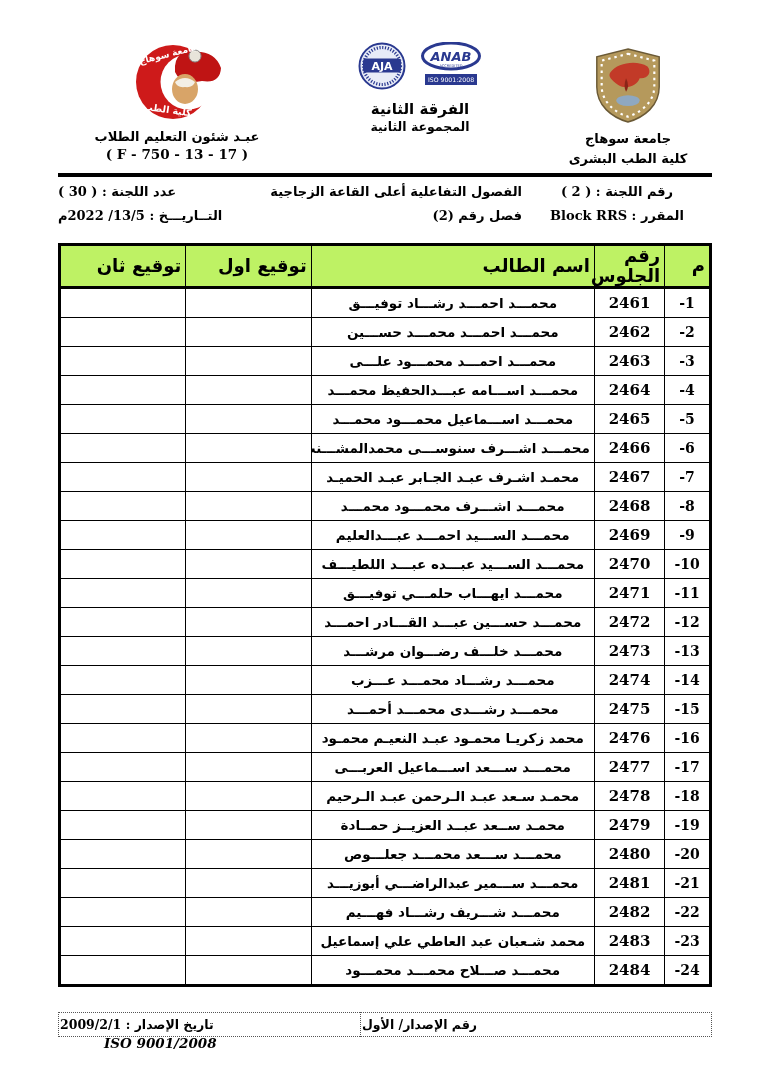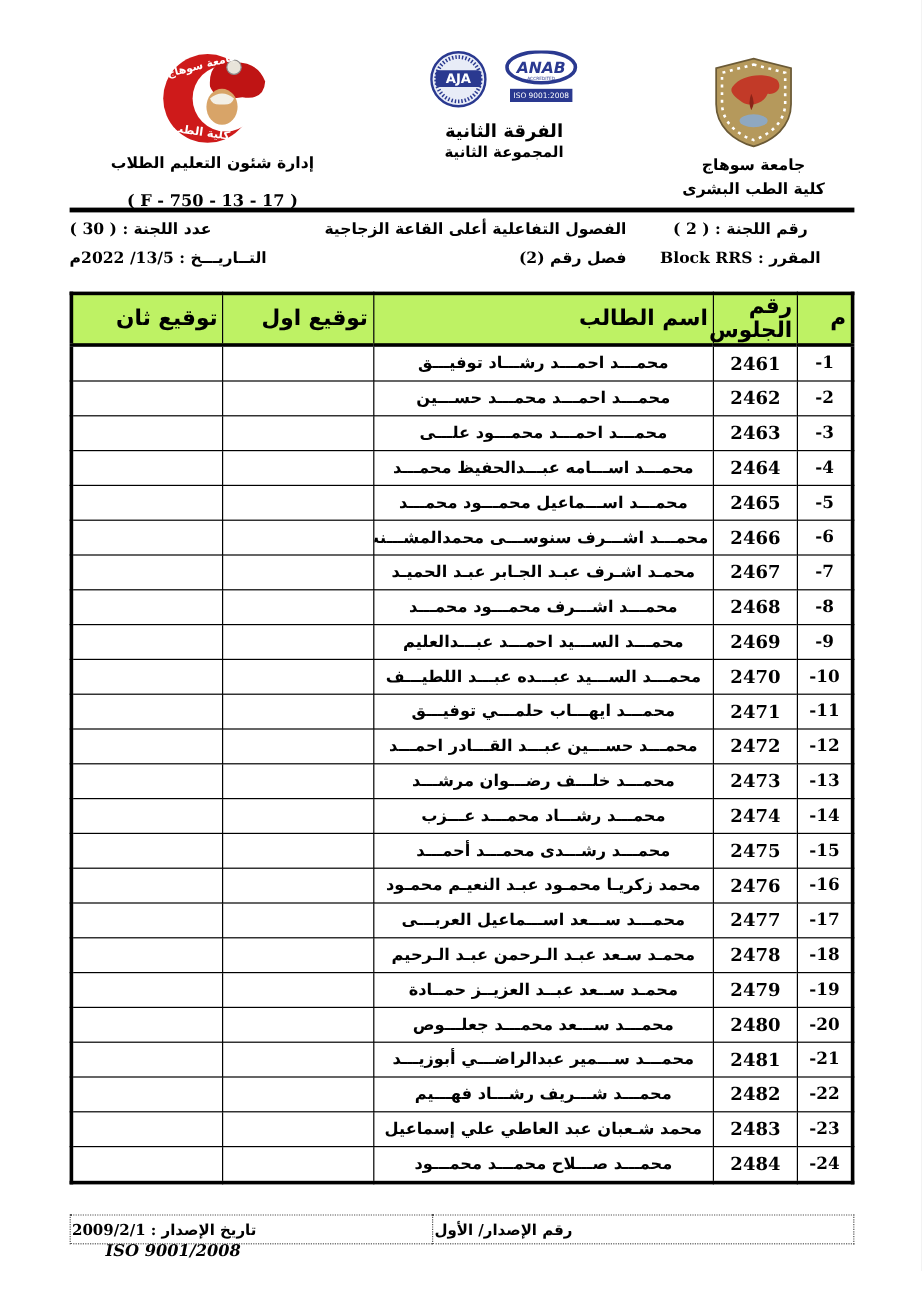--- a/index.html
+++ b/index.html
@@ -14,21 +14,21 @@
   .header-row{position:absolute;top:42px;right:0;width:654px;display:flex;align-items:flex-start;}
   .uni-block{width:168px;text-align:center;padding-top:4px;}
   .uni-text{font-weight:700;font-size:13px;line-height:1.35;margin-top:2px;}
   .center-block{flex:1;text-align:center;}
   .cert-row{display:flex;justify-content:center;align-items:flex-start;gap:14px;height:54px;}
   .t1{font-weight:700;font-size:15px;margin-top:4px;}
   .t2{font-weight:700;font-size:18px;margin-top:3px;}
   .t3{font-weight:700;font-size:12.5px;margin-top:1px;}
   .admin-block{width:238px;text-align:center;}
   .admin-dept{font-weight:700;font-size:13px;margin-top:3px;}
-  .admin-code{font-weight:700;font-size:13.5px;direction:ltr;margin-top:16px;}
+  .admin-code{font-weight:700;font-size:13.5px;direction:ltr;margin-top:2px;}
 
   .divider{position:absolute;top:173px;right:0;width:654px;height:4px;background:#000;}
 
   
   .info{position:absolute;top:184px;right:0;width:654px;font-weight:700;font-size:13px;}
   .info-grid{display:grid;grid-template-columns:190px 1fr 185px;row-gap:9px;align-items:center;}
   .i-right{text-align:center;}
   .i-center{text-align:right;}
   .i-left{text-align:left;}
 
@@ -45,21 +45,21 @@
   .c-seat{width:69px;font-size:15px;}
   .c-name{width:278px;font-size:13.5px;white-space:nowrap;overflow:hidden;}
   .c-sig1{width:123px;}
   .c-sig2{width:124px;}
 
   
   .footer-table{position:absolute;top:1012px;right:0;width:654px;border-collapse:collapse;}
   .footer-table td{border:1px dotted #555;height:21px;font-weight:700;font-size:12.5px;text-align:left;}
   .f-issue{width:348px;}
   .iso-line{
-    position:absolute;top:1035px;right:16px;width:654px;text-align:left;direction:ltr;
+    position:absolute;top:1035px;right:0;width:654px;text-align:left;direction:ltr;
     padding-left:46px;box-sizing:border-box;font-weight:700;font-style:italic;font-size:13.5px;
   }
   svg text{font-family:"DejaVu Sans",sans-serif;}
 </style>
 </head>
 <body>
 
 <div class="page">
   <div class="sheet">
 
@@ -109,21 +109,21 @@
             <circle cx="62" cy="40" r="37" fill="#ce1a1a"></circle>
             <circle cx="77" cy="40" r="27.5" fill="#ffffff"></circle>
             <path d="M70 12 q32 -8 40 14 q-1 16 -19 13 q-22 4 -27 -9 q-1 -13 6 -18 Z" fill="#bf1414"></path>
             <circle cx="84" cy="14" r="6" fill="#e8e4da" stroke="#8a8a8a"></circle>
             <ellipse cx="74" cy="47" rx="13" ry="15" fill="#d8a468"></ellipse>
             <path d="M64 40 q10 -8 20 0 q-2 6 -10 5 q-8 1 -10 -5 Z" fill="#f3efe6"></path>
             <text x="58" y="15" text-anchor="middle" font-size="9" font-weight="bold" fill="#ffffff" transform="rotate(-14 58 15)">جامعة سوهاج</text>
             <text x="56" y="71" text-anchor="middle" font-size="9.5" font-weight="bold" fill="#ffffff" transform="rotate(8 56 71)">كلية الطب</text>
           </svg>
         </span>
-        <div class="admin-dept">إدارة شئون التعليم الطلاب</div>
+        <div class="admin-dept">عبـد شئون التعليم الطلاب</div>
         <div class="admin-code">( F - 750 - 13 - 17 )</div>
       </div>
     </div>
 
     <div class="divider"></div>
 
     <div class="info">
       <div class="info-grid">
         <div class="i-right">رقم اللجنة : ( 2 )</div>
         <div class="i-center">الفصول التفاعلية أعلى القاعة الزجاجية</div>

